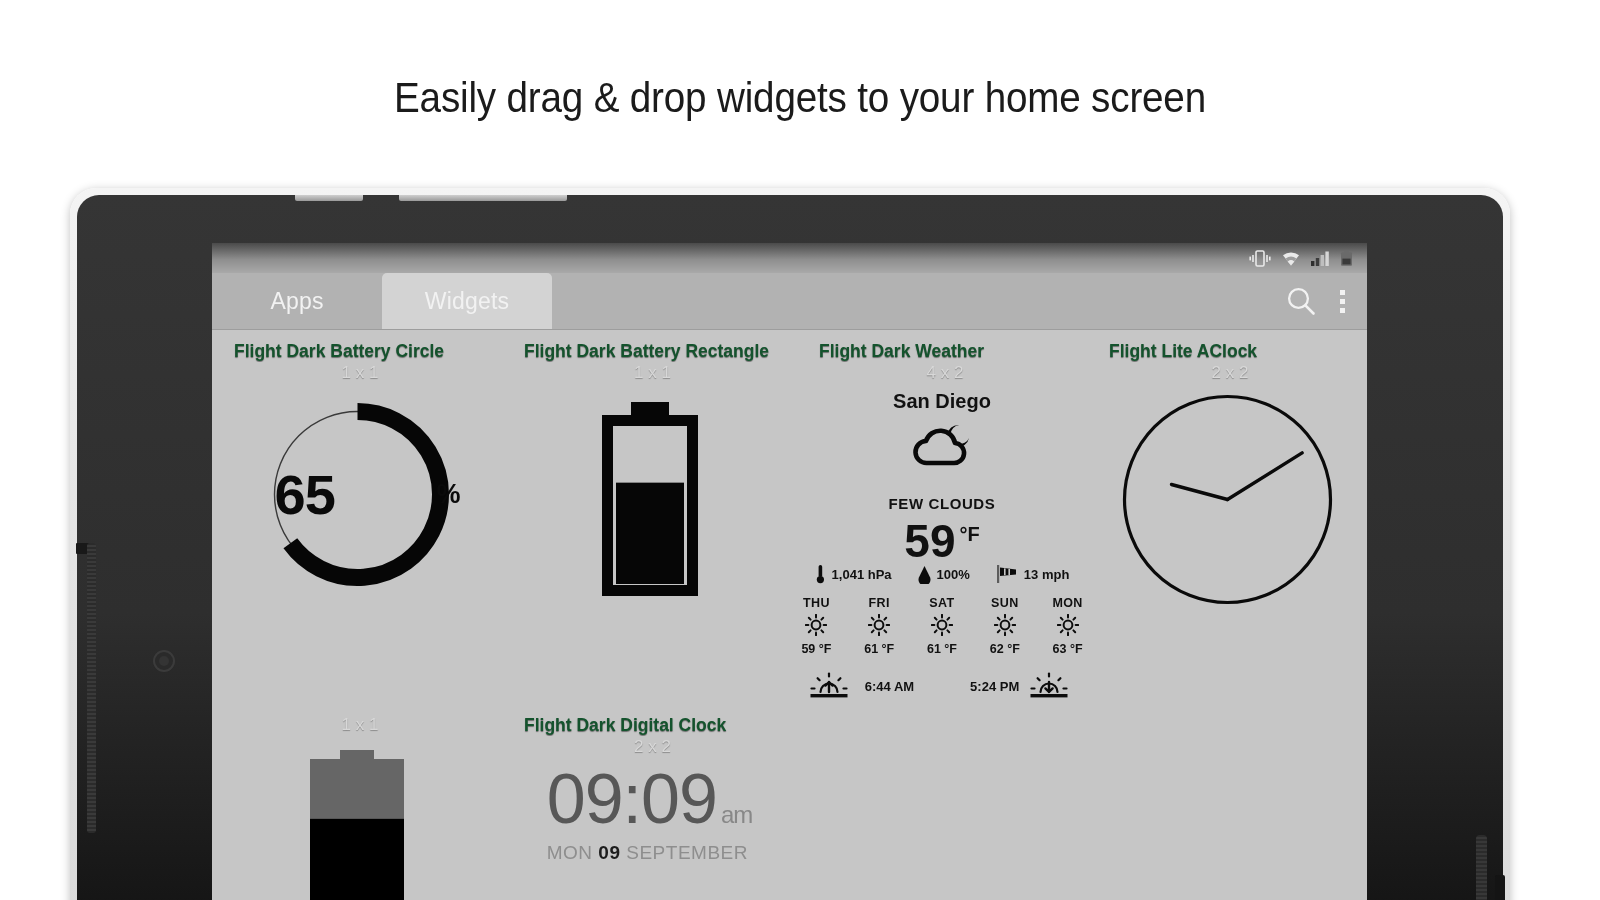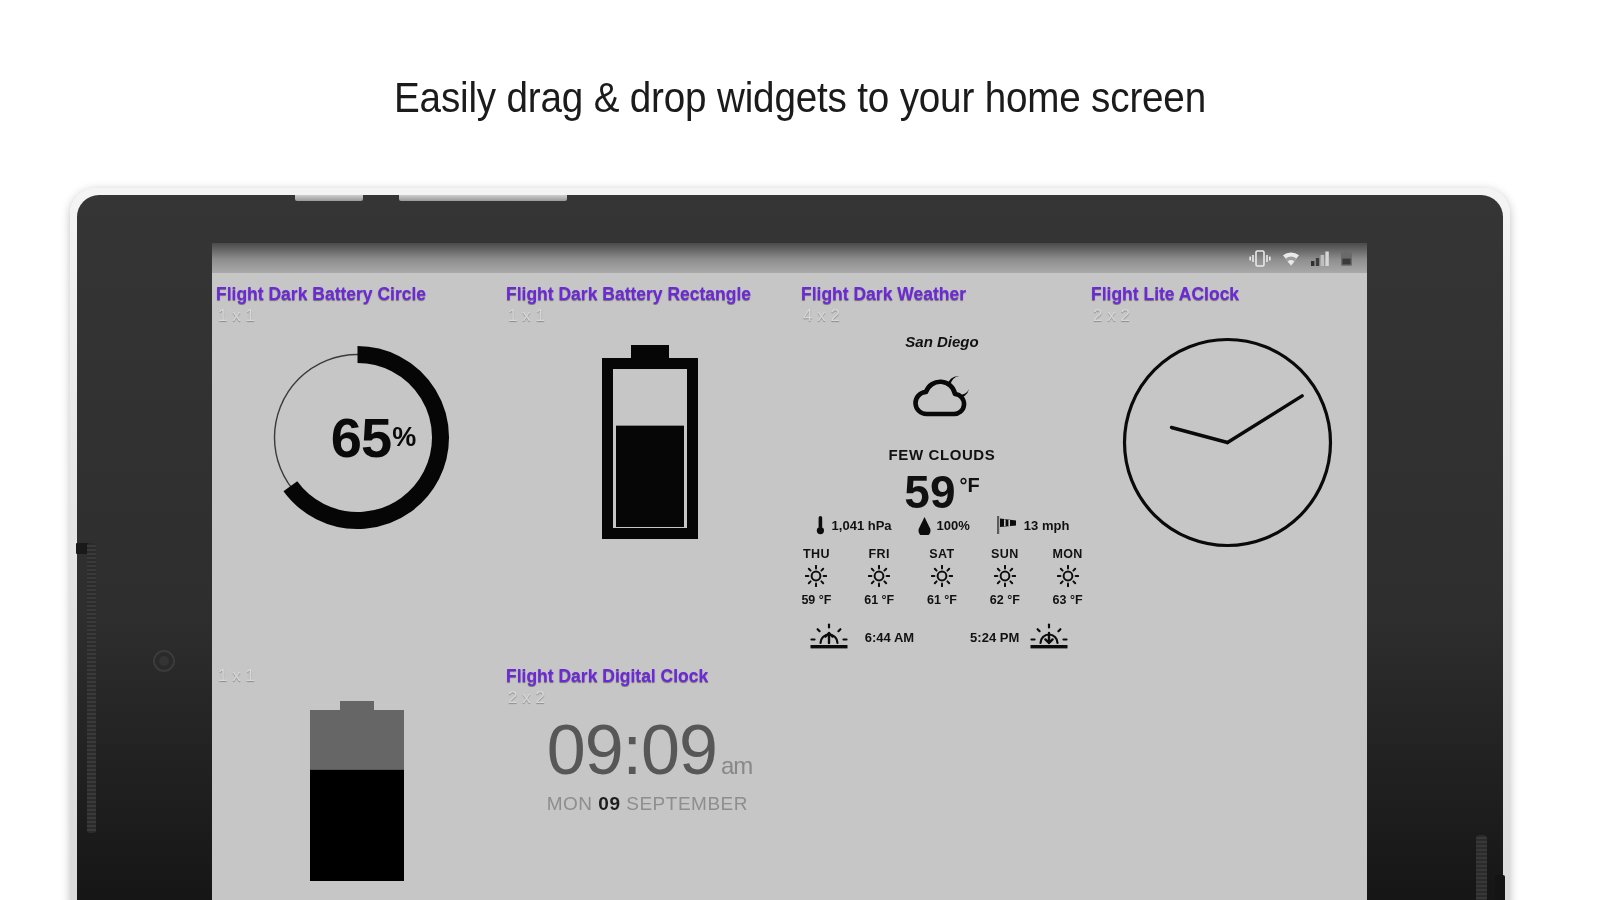--- a/index.html
+++ b/index.html
@@ -77,41 +77,41 @@
   .kebab i{display:block;width:5px;height:5px;background:#f2f2f2;}
 
   
   .grid{
     position:relative;background:#c6c6c6;height:626px;padding:10px 0 0 0;box-sizing:border-box;
   }
   .row{position:relative;display:flex;}
   .cell{position:relative;box-sizing:border-box;}
   .c1{width:290px;}.c2{width:295px;}.c3{width:290px;}.c4{width:280px;}
   .w-title{
-    font-size:17.5px;font-weight:bold;color:#6d28d9;
+    font-size:17.5px;font-weight:bold;color:#14532d;
     text-shadow:0 1px 1px rgba(0,0,0,.45);
     white-space:nowrap;overflow:hidden;text-overflow:ellipsis;
-    padding-left:4px;line-height:22px;
-  }
-  .w-size{font-size:17px;color:#d8d8d8;text-shadow:0 1px 1px rgba(0,0,0,.30);padding-left:6px;line-height:22px;}
+    padding-left:22px;line-height:22px;
+  }
+  .w-size{font-size:17px;color:#d8d8d8;text-shadow:0 1px 1px rgba(0,0,0,.30);padding-left:6px;line-height:22px;text-align:center;}
   .w-body{position:relative;display:flex;align-items:flex-start;justify-content:center;}
 
   
   .batt-circle{position:relative;width:185px;height:185px;margin-top:18px;}
   .batt-circle svg{display:block;}
   .batt-pct{
-    position:absolute;left:16px;top:0;width:185px;height:185px;
-    display:flex;align-items:center;justify-content:center;
+    position:absolute;left:10px;top:0;width:185px;height:185px;
+    display:flex;align-items:center;justify-content:space-between;
     font-size:56px;font-weight:bold;color:#0a0a0a;letter-spacing:-1px;
   }
   .batt-pct sup{font-size:27px;font-weight:bold;vertical-align:super;margin-left:1px;}
 
   
   .weather{width:100%;padding-top:6px;text-align:center;color:#111;}
-  .wx-city{font-size:15px;font-weight:bold;margin-bottom:20px;font-style:italic;}
+  .wx-city{font-size:20px;font-weight:bold;margin-bottom:6px;}
   .wx-cond{font-size:15px;font-weight:bold;letter-spacing:.6px;margin-top:22px;}
   .wx-temp{font-size:46px;font-weight:bold;line-height:1;margin-top:6px;}
   .wx-temp .u{font-size:20px;font-weight:bold;vertical-align:super;margin-left:4px;}
   .wx-meta{display:flex;justify-content:center;gap:26px;font-size:13px;font-weight:bold;}
   .wx-meta .m{display:flex;align-items:center;gap:6px;}
   .wx-days{display:flex;justify-content:center;gap:24px;margin-top:12px;}
   .wx-day{width:52px;text-align:center;font-size:12.5px;font-weight:bold;}
   .wx-day .d{letter-spacing:.4px;}
   .wx-day .i{margin:4px 0 3px;}
   .wx-sun{display:flex;align-items:center;justify-content:center;gap:10px;margin-top:16px;font-size:13px;font-weight:bold;}
@@ -169,20 +169,39 @@
             <rect x="9.6" y="5" width="3.4" height="11" fill="#bfbfbf"></rect>
             <rect x="14.4" y="1.5" width="3.4" height="14.5" fill="#d6d6d6"></rect>
           </svg>
           <svg class="sb-ico" width="13" height="17" viewBox="0 0 13 17">
             <rect x="4" y="0.4" width="5" height="2" fill="#6a6a6a"></rect>
             <rect x="1" y="2.2" width="11" height="13.6" rx="1" fill="#6a6a6a"></rect>
             <rect x="2.4" y="8.6" width="8.2" height="5.8" fill="#3a3a3a"></rect>
           </svg>
         </div>
 
+        <div class="tabbar">
+          <div class="tab">
+            <span>Apps</span>
+          </div>
+          <div class="tab active">
+            <span>Widgets</span>
+          </div>
+          <div class="tabbar-actions">
+            <svg width="34" height="34" viewBox="0 0 34 34">
+              <circle cx="14.5" cy="14.5" r="9.4" fill="none" stroke="#f2f2f2" stroke-width="2.3"></circle>
+              <line x1="21.4" y1="21.4" x2="29.5" y2="29.5" stroke="#f2f2f2" stroke-width="2.6" stroke-linecap="round"></line>
+            </svg>
+            <span class="kebab">
+                <i></i>
+                <i></i>
+                <i></i>
+              </span>
+          </div>
+        </div>
 
         <div class="grid">
 
           <div class="row">
 
             <div class="cell c1">
               <div class="w-title">Flight Dark Battery Circle</div>
               <div class="w-size">1 x 1</div>
               <div class="w-body">
                 <div class="batt-circle">

